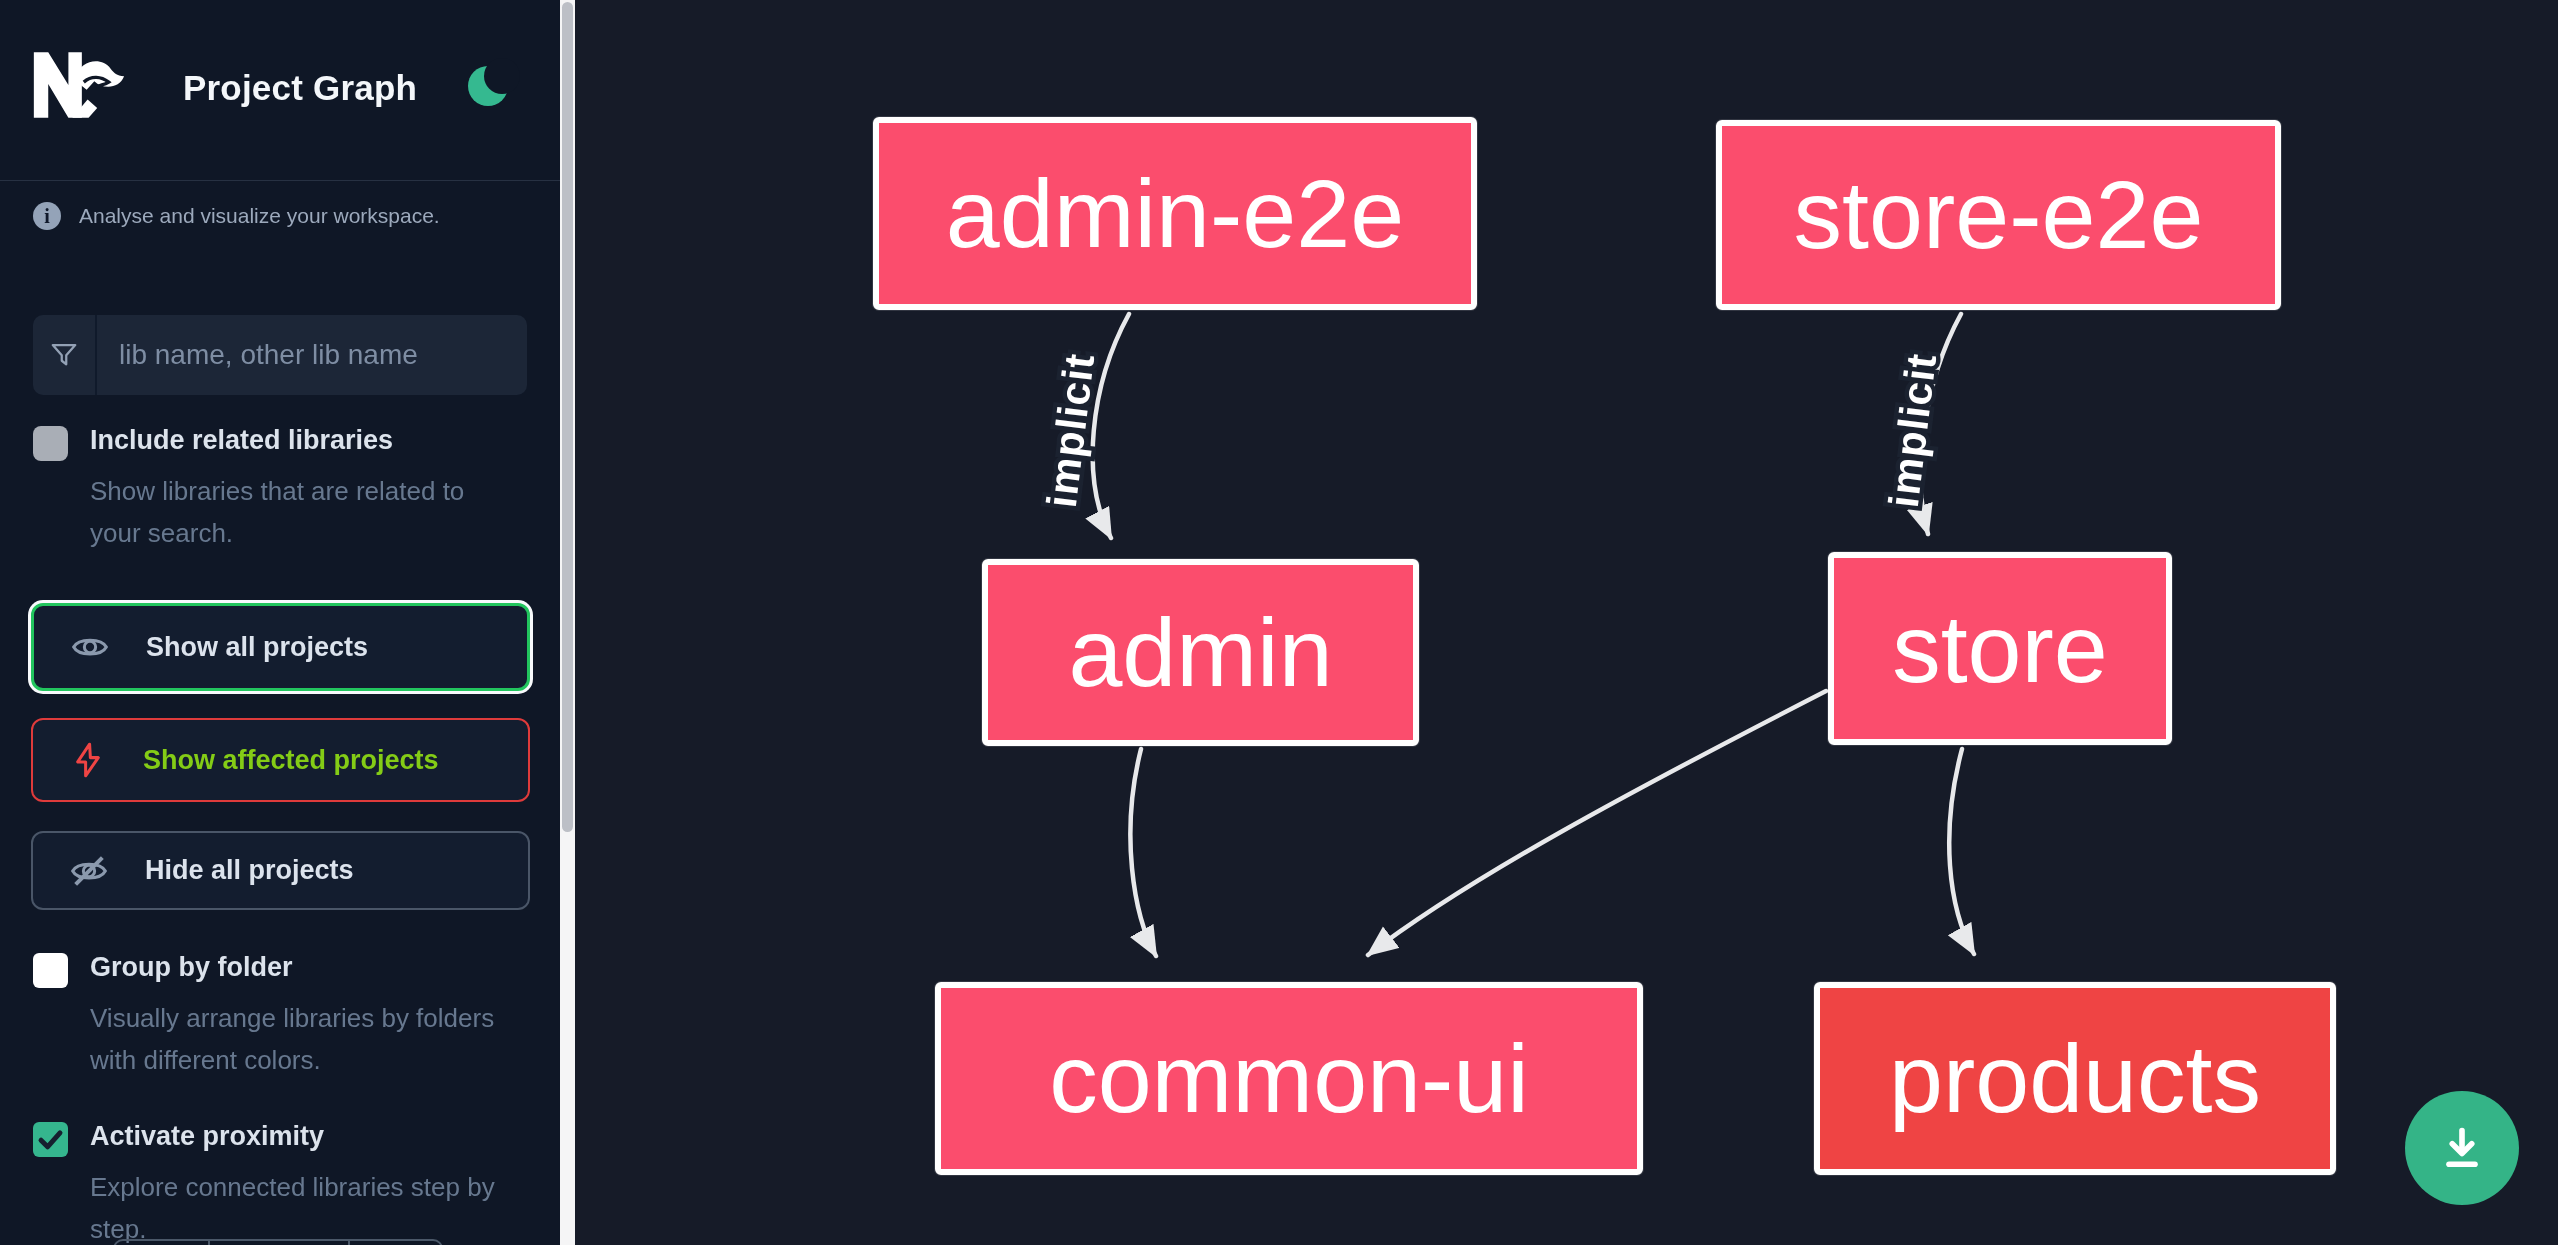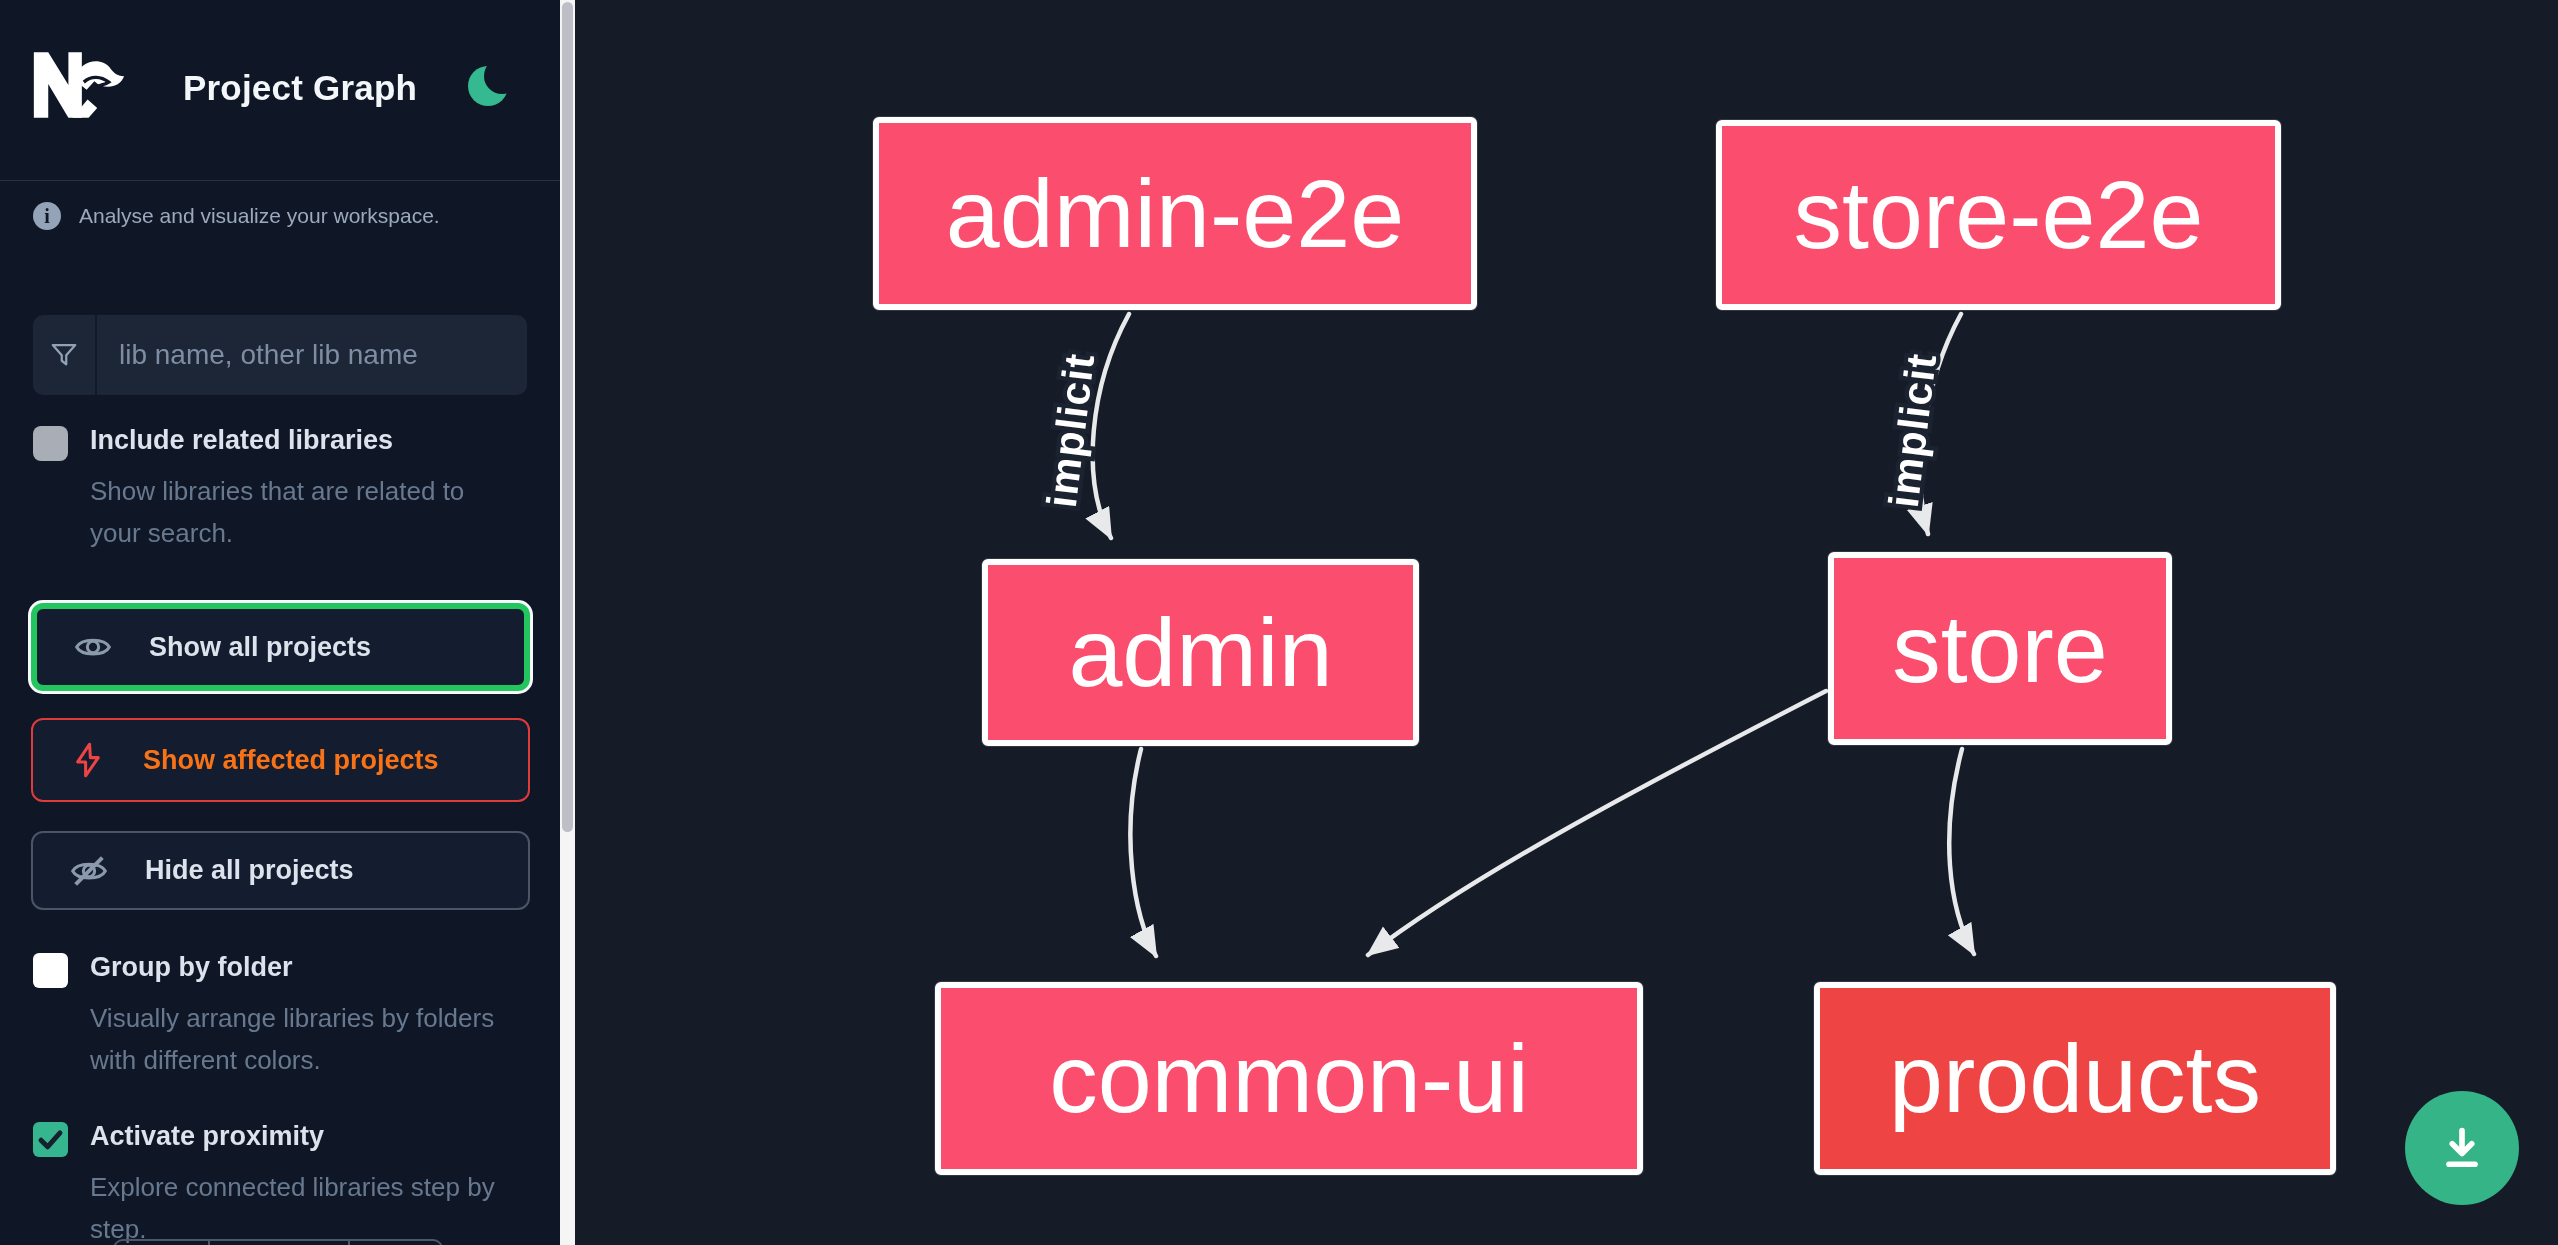--- a/index.html
+++ b/index.html
@@ -24,23 +24,23 @@
   .search input{flex:1;background:transparent;border:none;outline:none;padding:0 22px;font-size:28px;color:#aebccf;}
   .search input::placeholder{color:#7e8da3;}
 
   .chk-row{position:absolute;left:33px;}
   .chk-box{position:absolute;left:0;top:0;width:35px;height:35px;border-radius:8px;cursor:pointer;}
   .chk-label{position:absolute;left:57px;top:-1px;font-size:27px;font-weight:700;color:#dce3ec;white-space:nowrap;}
   .chk-desc{position:absolute;left:57px;top:44px;width:430px;font-size:26px;line-height:42px;color:#67788f;}
 
   .sb-btn{position:absolute;left:31px;width:499px;border-radius:12px;display:flex;align-items:center;gap:36px;padding-left:36px;cursor:pointer;background:#131d2f;}
   .sb-btn .lbl{font-size:27px;font-weight:700;color:#dce3ed;white-space:nowrap;}
-  .btn-show-all{top:603px;height:88px;border:6px solid #22c55e;box-shadow:0 0 0 3px #f8fafc;text-align:right;}
+  .btn-show-all{top:603px;height:88px;border:3px solid #22c55e;box-shadow:0 0 0 3px #f8fafc;text-align:right;}
   .btn-affected{top:718px;height:84px;border:2px solid #df3b3b;}
-  .btn-affected .lbl{color:#f97316;}
+  .btn-affected .lbl{color:#84cc16;}
   .btn-hide{top:831px;height:79px;border:2px solid #4a5668;}
 
   .seg-sliver{position:absolute;left:113px;top:1239px;width:330px;height:14px;border:2px solid #4b5869;border-radius:10px 10px 0 0;}
   .seg-sliver .d1,.seg-sliver .d2{position:absolute;top:0;width:2px;height:10px;background:#4b5869;}
   .seg-sliver .d1{left:93px;}
   .seg-sliver .d2{left:233px;}
 
   
   .scrollbar{position:absolute;left:560px;top:0;width:15px;height:1245px;background:#f5f5f6;}
   .scroll-thumb{position:absolute;left:2px;top:2px;width:11px;height:830px;background:#bcbfc6;border-radius:6px;cursor:pointer;}

